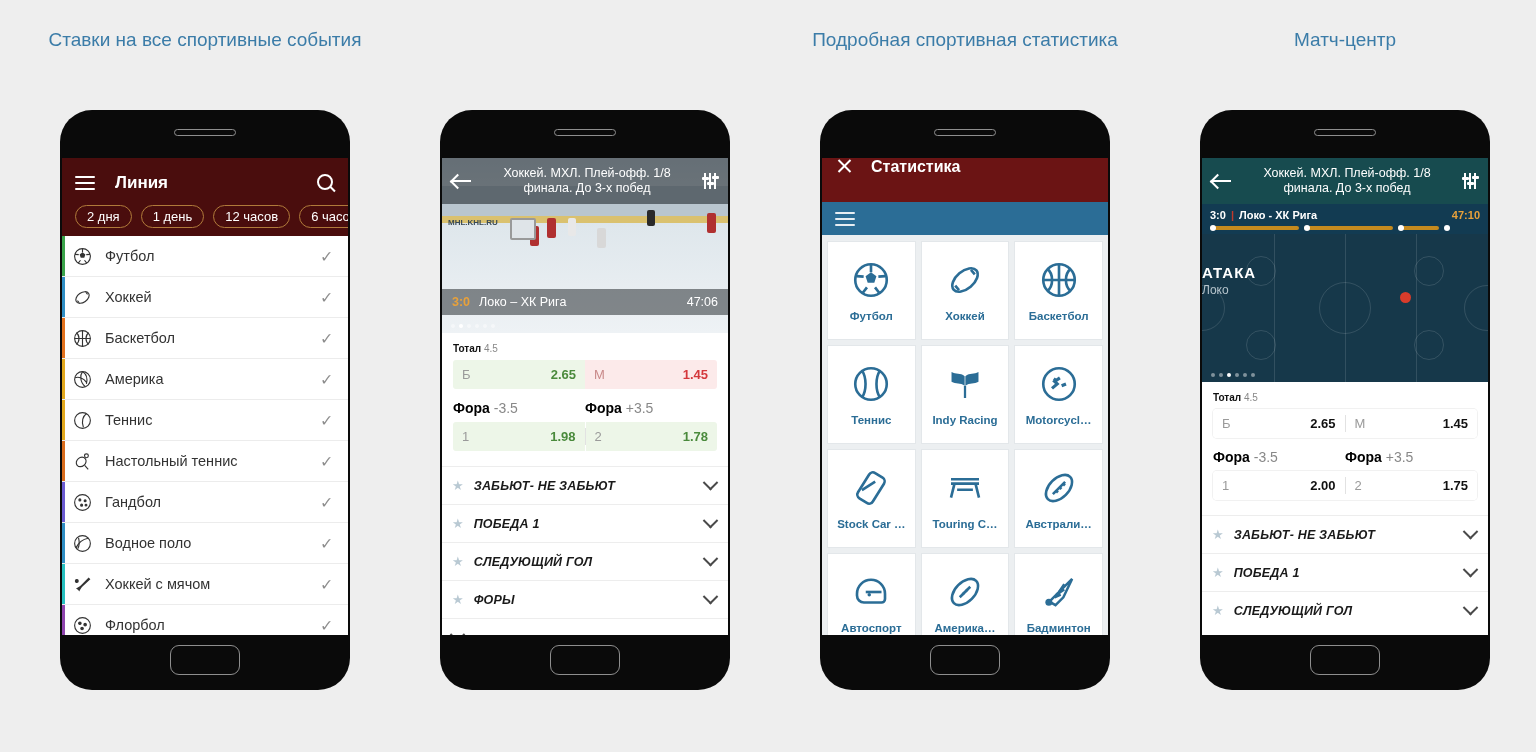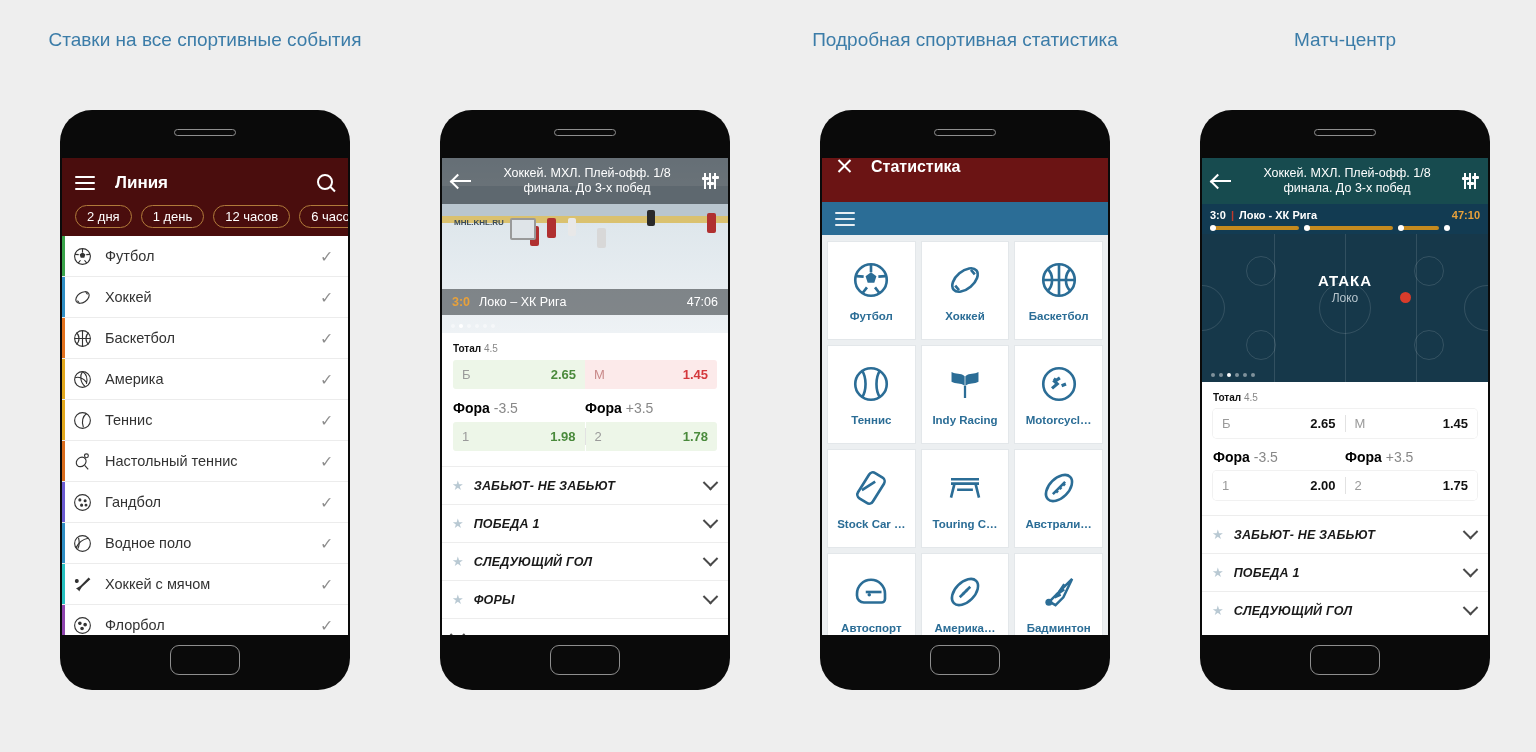--- a/index.html
+++ b/index.html
@@ -115,21 +115,21 @@
   
   .vid { position: relative; height: 175px; background: #2a3c44; overflow: hidden; }
   .vid-ice { position: absolute; inset: 0;
     background: linear-gradient(#c9d5dd 0%, #dfe7ec 40%, #eef2f5 100%); }
   .board { position: absolute; left: 0; right: 0; top: 28px; height: 30px;
     background: #b9c6cf; }
   .board2 { position: absolute; left: 0; right: 0; top: 58px; height: 7px;
     background: #d8b23a; opacity: .7; }
   .wm { position: absolute; left: 0; right: 0; top: 74px; text-align: center;
     font-size: 46px; font-weight: bold; color: rgba(255,255,255,.55); letter-spacing: 1px; }
-  .mhl { position: absolute; left: 12px; top: 60px; font-size: 8px;
+  .mhl { position: absolute; left: 6px; top: 60px; font-size: 8px;
     font-weight: bold; color: #3a4a55; }
   .plr { position: absolute; border-radius: 2px; }
   .vid-topbar { position: absolute; left: 0; right: 0; top: 0; height: 46px;
     display: flex; align-items: center; padding: 0 10px;
     background: rgba(20,28,33,.55); }
   .back-arrow { width: 20px; height: 16px; position: relative; flex: 0 0 auto; }
   .back-arrow::before { content:""; position:absolute; left:0; top:7px;
     width:19px; height:2px; background:#fff; }
   .back-arrow::after { content:""; position:absolute; left:0; top:3px;
     width:9px; height:9px; border-left:2px solid #fff; border-bottom:2px solid #fff;
@@ -188,21 +188,21 @@
   .p4-scoreline .clk { color: #e8a13a; }
   .p4-periods { display: flex; gap: 5px; margin-top: 5px; padding-bottom: 4px; }
   .p4-periods > div { height: 4px; background: #c58a1e; border-radius: 2px;
     position: relative; }
   .p4-periods > div::after { content:""; position:absolute; top:-1px;
     width:6px; height:6px; border-radius:50%; background:#fff; }
   .rink { position: relative; height: 148px; background: #16384a; overflow: hidden; }
   .rink .band { position: absolute; top: 0; bottom: 0; border-left: 1px solid rgba(255,255,255,.12); }
   .rink .circ { position: absolute; border: 1px solid rgba(255,255,255,.13);
     border-radius: 50%; }
-  .atk { position: absolute; left: 0; right: 0; top: 38px; text-align: center; }
+  .atk { position: absolute; left: 0; right: 0; top: 30px; }
   .atk .t1 { color: #fff; font-size: 15px; font-weight: bold; letter-spacing: 1px; }
   .atk .t2 { color: #b6c4cc; font-size: 12px; margin-top: 2px; }
   .puck { position: absolute; width: 11px; height: 11px; border-radius: 50%;
     background: #d93c2b; top: 58px; left: 198px; }
 </style>
 </head>
 <body>
 
 <div class="stage">
 

